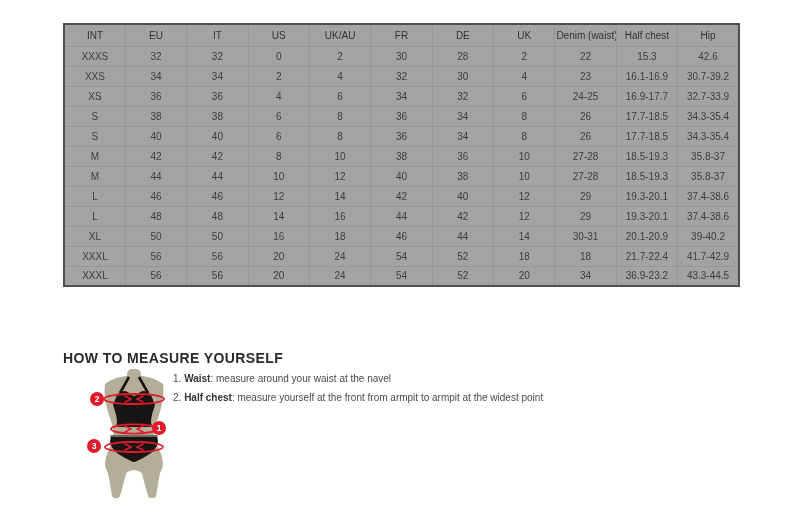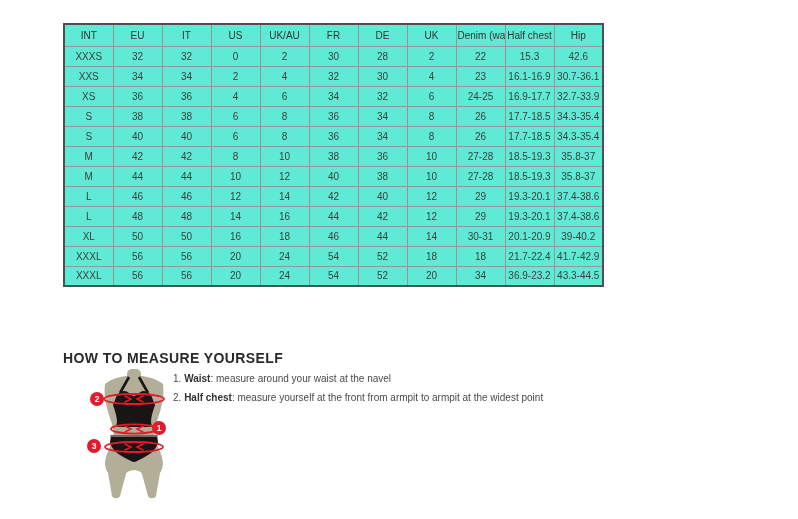--- a/index.html
+++ b/index.html
@@ -10,23 +10,23 @@
     overflow: hidden;
     font-family: "Liberation Sans", sans-serif;
   }
   .sheet { position: relative; width: 798px; height: 519px; background: #fff; }
 
   
   .size-table-wrap { position: absolute; left: 63px; top: 23px; }
   table.size-table {
     border-collapse: collapse;
     table-layout: fixed;
-    width: 541px;
+    width: 677px;
     border: 2px solid #4f4f4f;
-    background: #5eead4;
+    background: #a3a3a3;
   }
   table.size-table th, table.size-table td {
     border: 1px solid #969696;
     text-align: center;
     vertical-align: middle;
     font-size: 10px;
     font-weight: 400;
     color: #3d3d3d;
     height: 20px;
     padding: 0 1px;
@@ -92,21 +92,21 @@
             <td>XXS</td>
             <td>34</td>
             <td>34</td>
             <td>2</td>
             <td>4</td>
             <td>32</td>
             <td>30</td>
             <td>4</td>
             <td>23</td>
             <td>16.1-16.9</td>
-            <td>30.7-36.1</td>
+            <td>30.7-39.2</td>
           </tr>
           <tr>
             <td>XS</td>
             <td>36</td>
             <td>36</td>
             <td>4</td>
             <td>6</td>
             <td>34</td>
             <td>32</td>
             <td>6</td>

